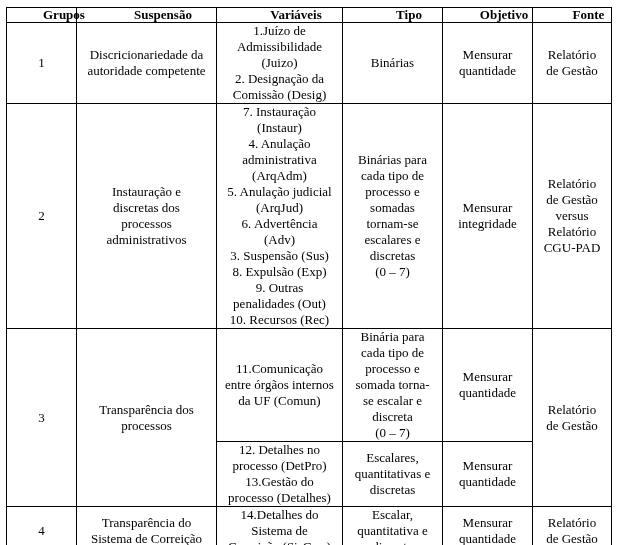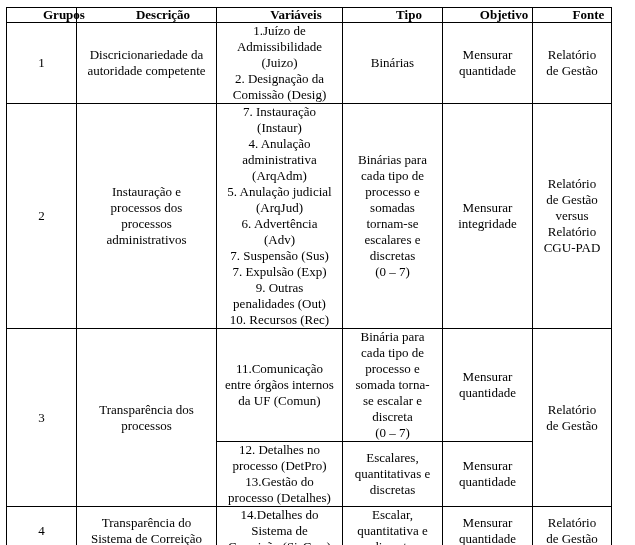--- a/index.html
+++ b/index.html
@@ -50,21 +50,21 @@
     <col style="width:70px">
     <col style="width:140px">
     <col style="width:126px">
     <col style="width:100px">
     <col style="width:90px">
     <col style="width:79px">
   </colgroup>
   <thead>
     <tr>
       <th>Grupos</th>
-      <th>Descrição</th>
+      <th>Suspensão</th>
       <th>Variáveis</th>
       <th>Tipo</th>
       <th>Objetivo</th>
       <th>Fonte</th>
     </tr>
   </thead>
   <tbody>
 
     <tr style="height:77px">
       <td>1</td>
@@ -89,36 +89,36 @@
       <td>
         <span class="line">Relatório</span>
         <span class="line">de Gestão</span>
       </td>
     </tr>
 
     <tr style="height:216px">
       <td>2</td>
       <td>
         <span class="line">Instauração e</span>
-        <span class="line">processos dos</span>
+        <span class="line">discretas dos</span>
         <span class="line">processos</span>
         <span class="line">administrativos</span>
       </td>
       <td class="left">
         <span class="line">7. Instauração</span>
         <span class="line">(Instaur)</span>
         <span class="line">4. Anulação</span>
         <span class="line">administrativa</span>
         <span class="line">(ArqAdm)</span>
         <span class="line">5. Anulação judicial</span>
         <span class="line">(ArqJud)</span>
         <span class="line">6. Advertência</span>
         <span class="line">(Adv)</span>
-        <span class="line">7. Suspensão (Sus)</span>
-        <span class="line">7. Expulsão (Exp)</span>
+        <span class="line">3. Suspensão (Sus)</span>
+        <span class="line">8. Expulsão (Exp)</span>
         <span class="line">9. Outras</span>
         <span class="line">penalidades (Out)</span>
         <span class="line">10. Recursos (Rec)</span>
       </td>
       <td>
         <span class="line">Binárias para</span>
         <span class="line">cada tipo de</span>
         <span class="line">processo e</span>
         <span class="line">somadas</span>
         <span class="line">tornam-se</span>

